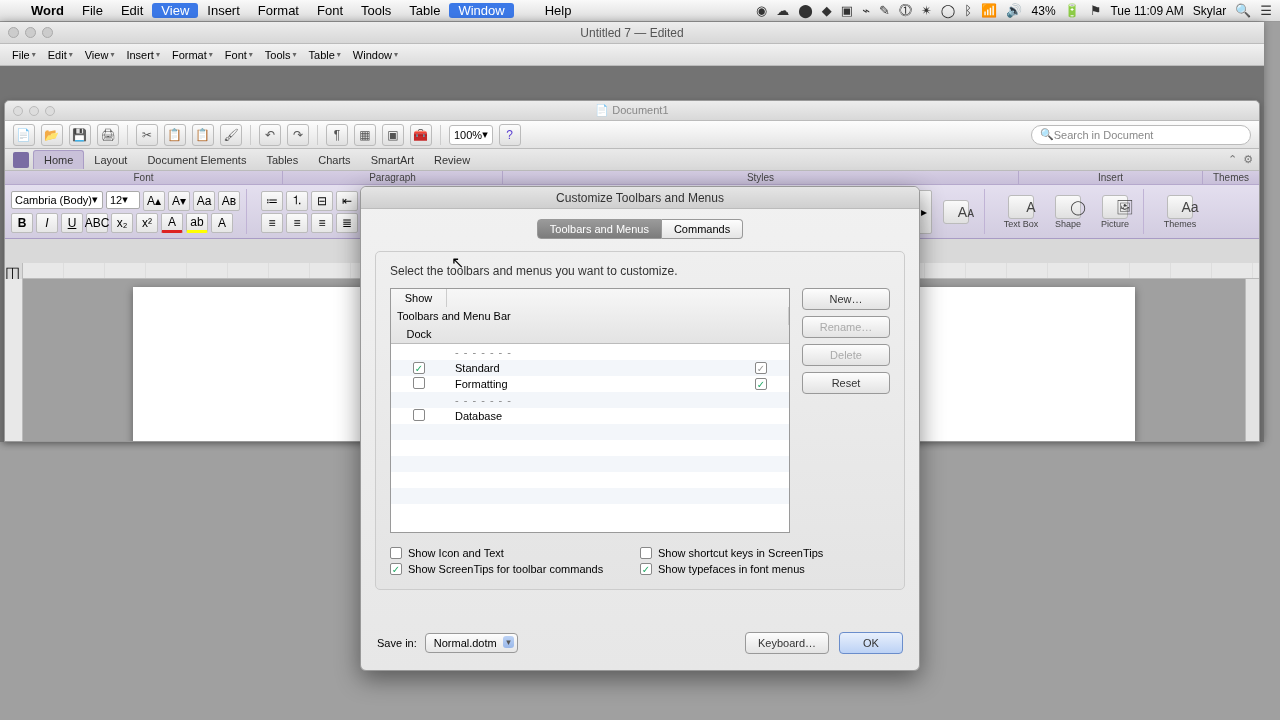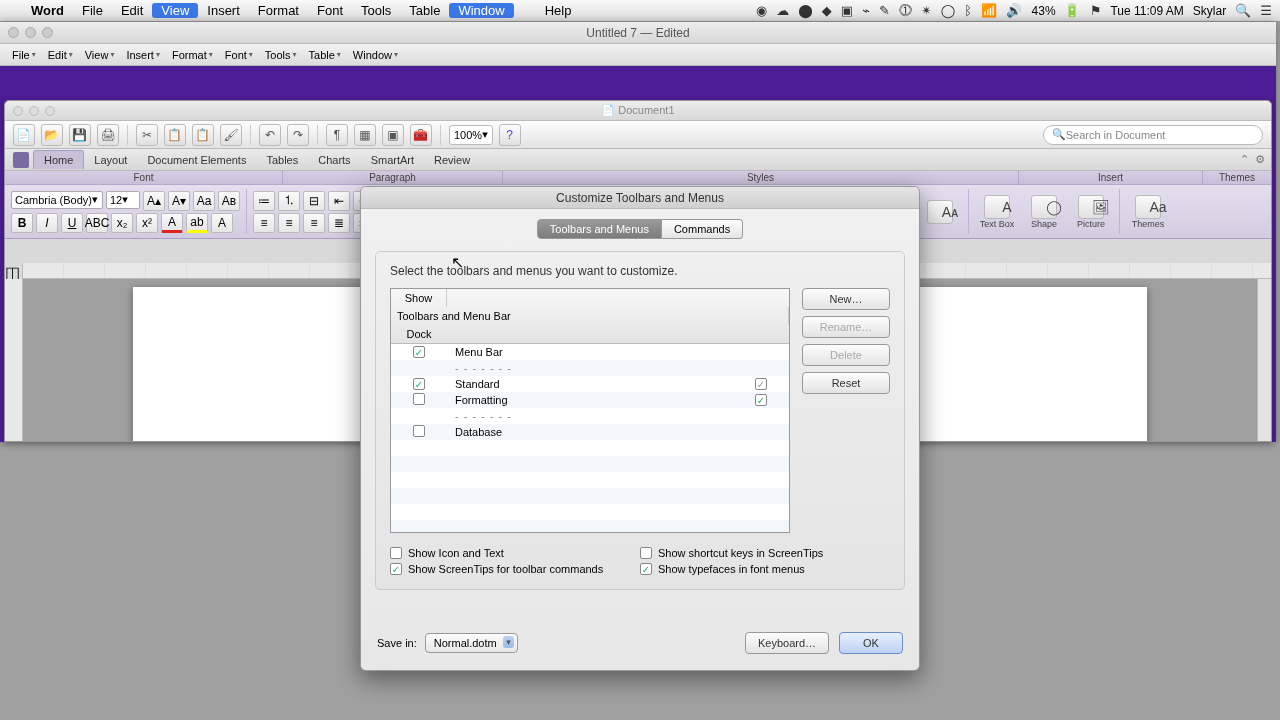--- a/index.html
+++ b/index.html
@@ -9,21 +9,21 @@
   .menubar { height: 22px; background: linear-gradient(#f9f9f9,#dcdcdc); display:flex; align-items:center; padding:0 8px; font-size:13px; gap:0; border-bottom:1px solid #999; }
   .menubar .apple { font-size:15px; padding:0 10px 0 4px; }
   .menubar .app { font-weight:bold; padding:0 9px; }
   .menubar .mitem { padding:0 9px; }
   .menubar .mitem.sel { background:#3b78e7; color:#fff; border-radius:3px; }
   .menubar .spacer { flex:1; }
   .menubar .right { display:flex; align-items:center; gap:9px; font-size:12px; }
   .menubar .right .ic { font-size:13px; color:#333; }
   
   
-  .wordwin { position:absolute; top:22px; left:0; right:4px; height:420px; background:#4c1d95; box-shadow:0 0 8px rgba(0,0,0,.3); }
+  .wordwin { position:absolute; top:22px; left:0; right:16px; height:420px; background:#737373; box-shadow:0 0 8px rgba(0,0,0,.3); }
   .wordwin .titlebar { height:22px; background:linear-gradient(#ededed,#d7d7d7); display:flex; align-items:center; justify-content:center; border-bottom:1px solid #bbb; font-size:12px; color:#555; position:relative; }
   .wordwin .titlebar .dots { position:absolute; left:8px; display:flex; gap:6px; }
   .wordwin .titlebar .dots span { width:11px; height:11px; border-radius:50%; background:#ccc; border:1px solid #aaa; }
   
   .topmenu { height:22px; background:linear-gradient(#f2f2f2,#dcdcdc); display:flex; align-items:center; font-size:11px; padding-left:6px; border-bottom:1px solid #bbb; gap:0; }
   .topmenu .tm { padding:0 6px; display:flex; align-items:center; gap:2px; }
   .topmenu .tm .dd { font-size:8px; color:#666; }
   
   
   .docwin { position:absolute; top:78px; left:4px; right:4px; bottom:0; background:#d9d9d9; border:1px solid #999; border-radius:5px 5px 0 0; box-shadow:0 2px 6px rgba(0,0,0,.25); }
@@ -39,21 +39,21 @@
   
   .ribbon-tabs { height:22px; background:linear-gradient(#eaeaea,#d8d8d8); display:flex; align-items:center; padding-left:8px; font-size:11px; border-bottom:1px solid #bbb; position:relative; }
   .ribbon-tabs .rtab { padding:3px 10px; color:#333; }
   .ribbon-tabs .rtab.active { background:#c9c1d9; border:1px solid #a99cc5; border-bottom:none; border-radius:3px 3px 0 0; }
   .ribbon-tabs .homeico { width:16px; height:16px; background:#7a6ca3; border-radius:2px; margin-right:4px; display:inline-block; }
   .ribbon-tabs .rightcorner { position:absolute; right:6px; display:flex; gap:6px; font-size:11px; color:#777; }
   
   .ribbon-labels { height:14px; background:linear-gradient(#d5cde3,#c8bfd9); display:flex; font-size:10px; color:#444; border-bottom:1px solid #b5a8cc; }
   .ribbon-labels span { text-align:center; border-right:1px solid #b5a8cc; padding-top:1px; }
   
-  .ribbon { height:54px; background:linear-gradient(#e4dfef,#d2cce0); border-bottom:1px solid #a99cc5; display:flex; align-items:center; padding:4px 6px; font-size:11px; gap:2px; }
+  .ribbon { height:54px; background:linear-gradient(#e4dfef,#d2cce0); border-bottom:1px solid #a99cc5; display:flex; align-items:center; padding:4px 6px; font-size:11px; gap:10px; }
   .ribbon .grp { display:flex; align-items:center; gap:3px; height:100%; border-right:1px solid #c0b3d5; padding-right:6px; margin-right:4px; }
   .ribbon .fontsel { background:#fff; border:1px solid #aaa; border-radius:2px; font-size:11px; padding:1px 3px; height:18px; display:flex; align-items:center; }
   .ribbon .fbtn { width:22px; height:20px; background:linear-gradient(#fafafa,#e6e6e6); border:1px solid #bbb; border-radius:2px; display:flex; align-items:center; justify-content:center; font-size:12px; }
   .ribbon .col { display:flex; flex-direction:column; gap:2px; }
   .ribbon .stylebox { width:64px; height:44px; background:#fff; border:1px solid #bbb; border-radius:2px; display:flex; flex-direction:column; align-items:center; justify-content:center; font-size:10px; color:#555; overflow:hidden; }
   .ribbon .stylebox .samp { font-size:13px; color:#333; }
   .ribbon .stylebox.blue .samp { color:#3b6cb3; }
   .ribbon .stylebox.big .samp { font-size:20px; }
   .ribbon .stylebox .lbl { font-size:9px; color:#777; margin-top:2px; }
   .ribbon .insertbtn { width:44px; height:44px; display:flex; flex-direction:column; align-items:center; justify-content:center; font-size:9px; color:#444; }
@@ -393,25 +393,20 @@
     <div class="inset">
       <div class="inst">Select the toolbars and menus you want to customize.</div>
       <div class="tablewrap">
         <div class="listbox">
           <div class="lh">
             <div class="c1">Show</div>
             <div class="c2">Toolbars and Menu Bar</div>
             <div class="c3">Dock</div>
           </div>
           <div class="rows" id="listrows">
-              <div class="row">
-                <div class="c1"><span class="cb ck"></span></div>
-                <div class="c2">Menu Bar</div>
-                <div class="c3"></div>
-              </div>
               <div class="row dashrow">
                 <div class="c1"></div>
                 <div class="c2">- - - - - - -</div>
                 <div class="c3"></div>
               </div>
               <div class="row">
                 <div class="c1"><span class="cb ck"></span></div>
                 <div class="c2">Standard</div>
                 <div class="c3"><span class="cb gray"></span></div>
               </div>

